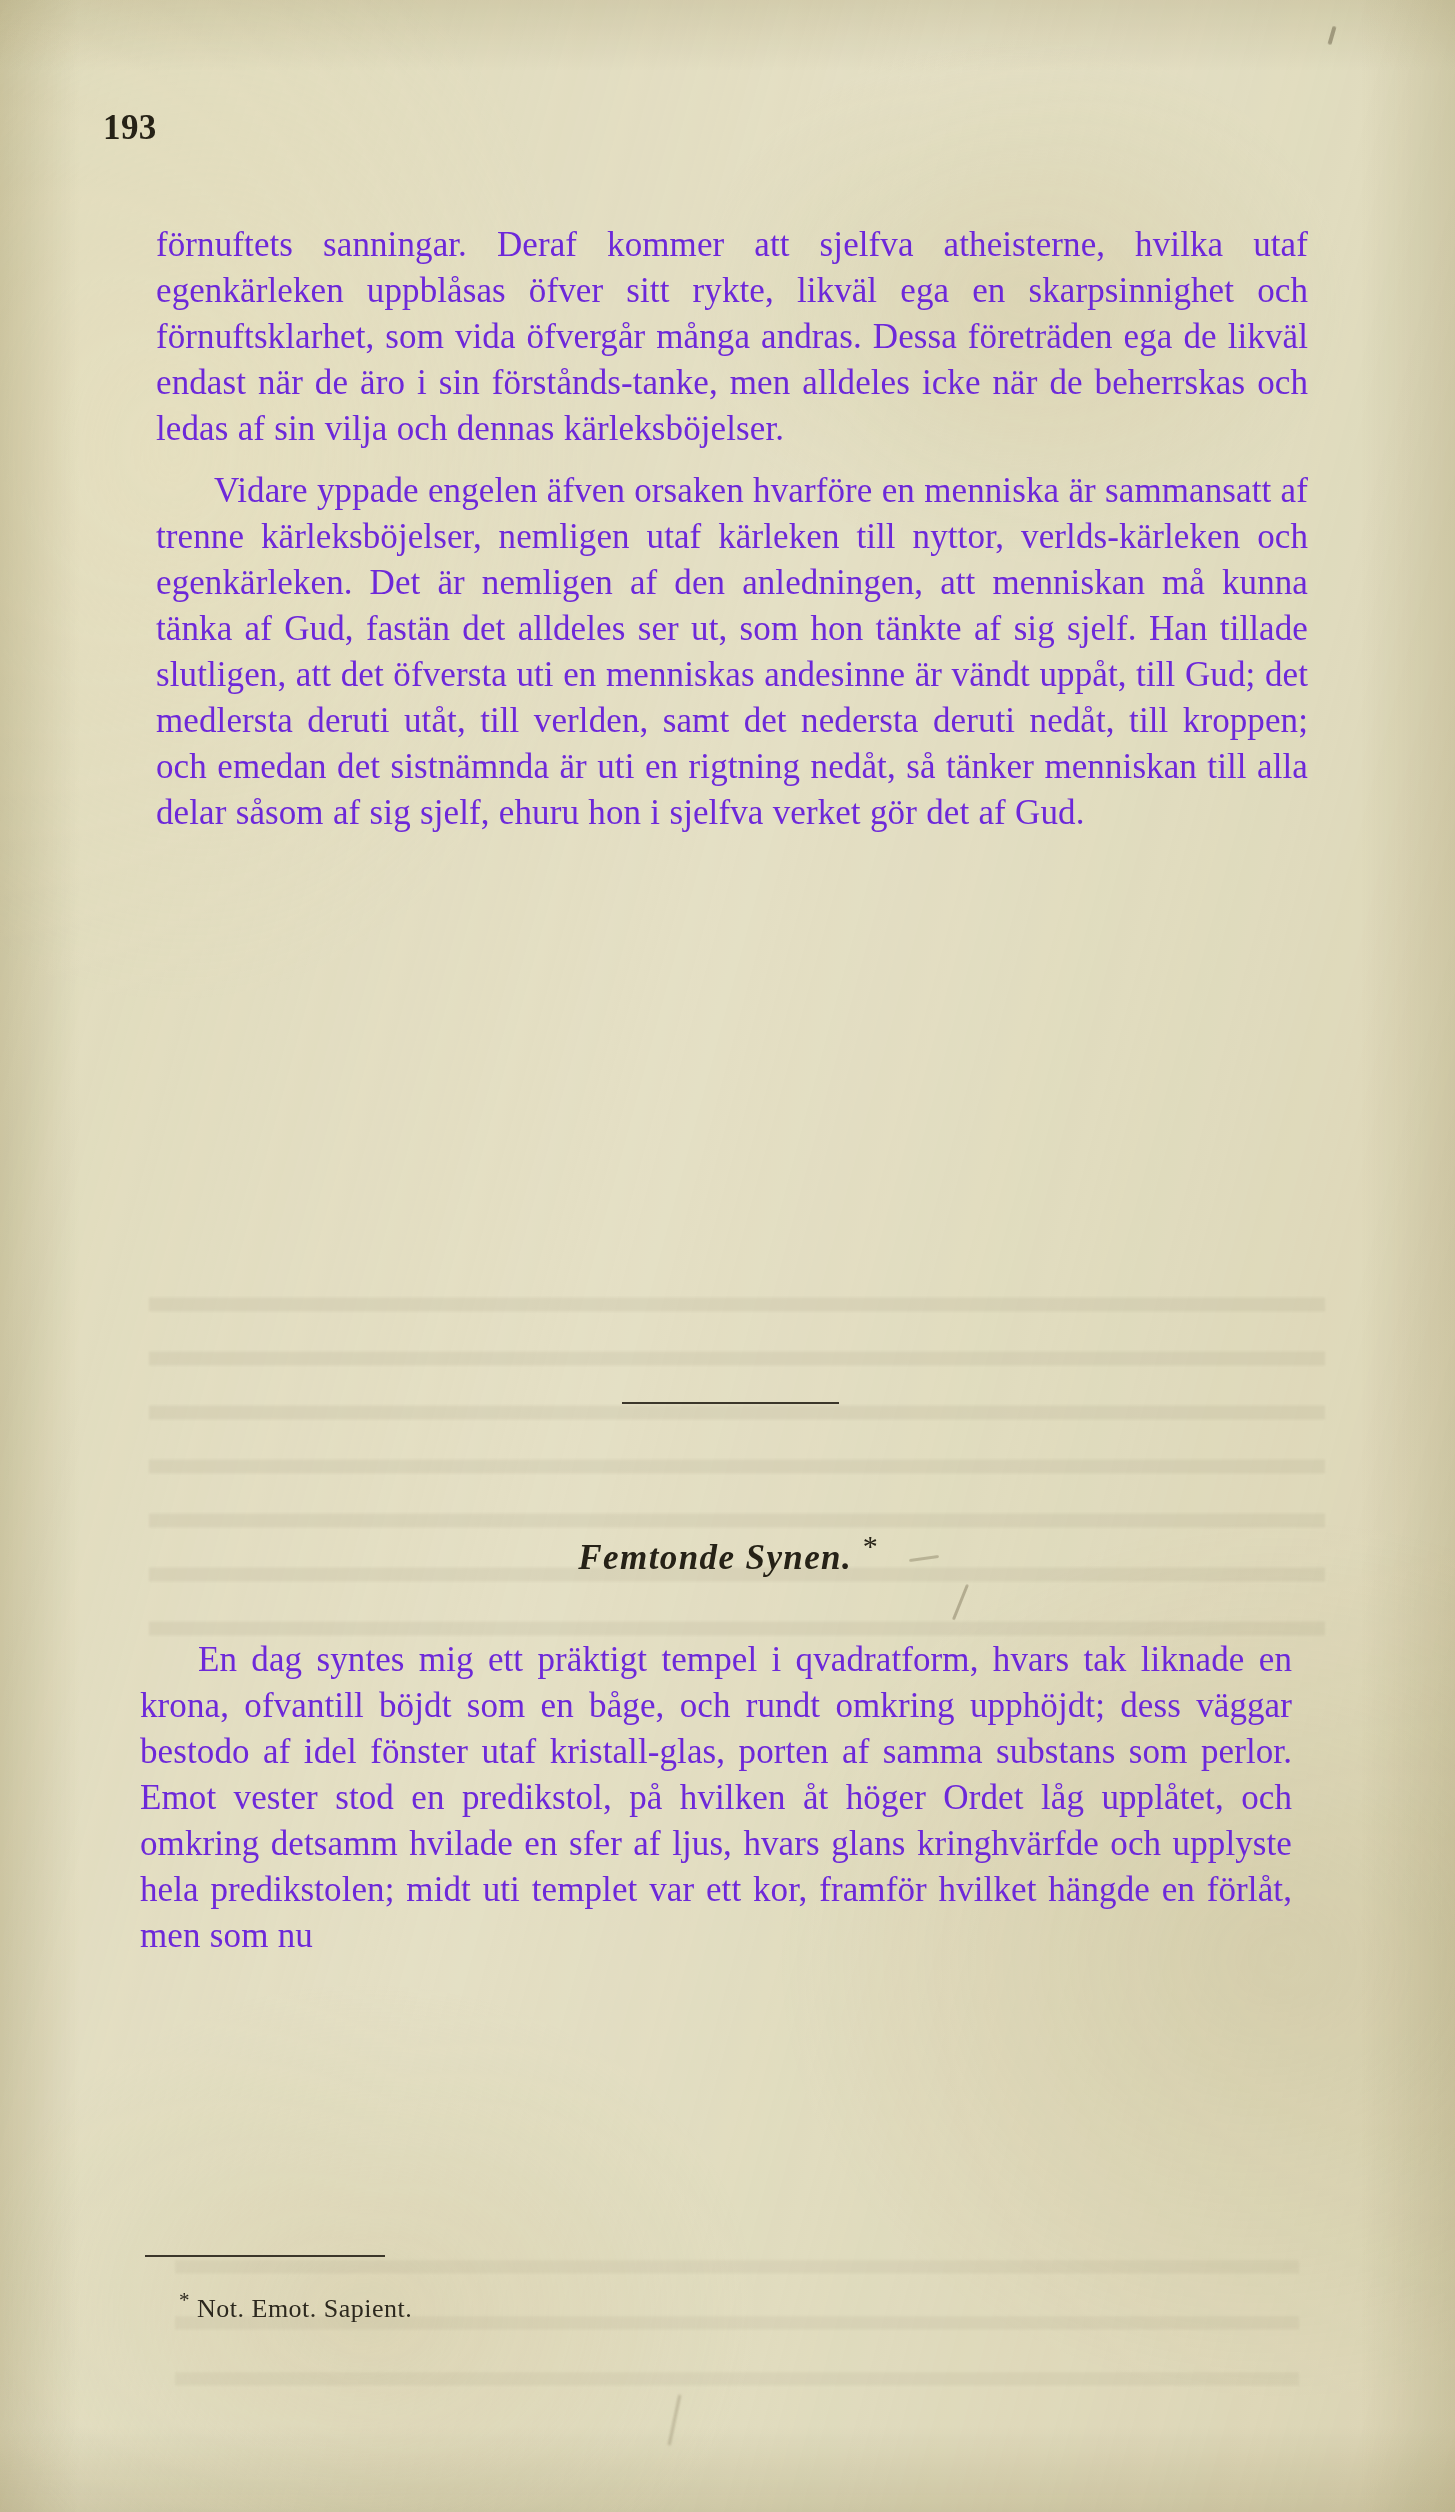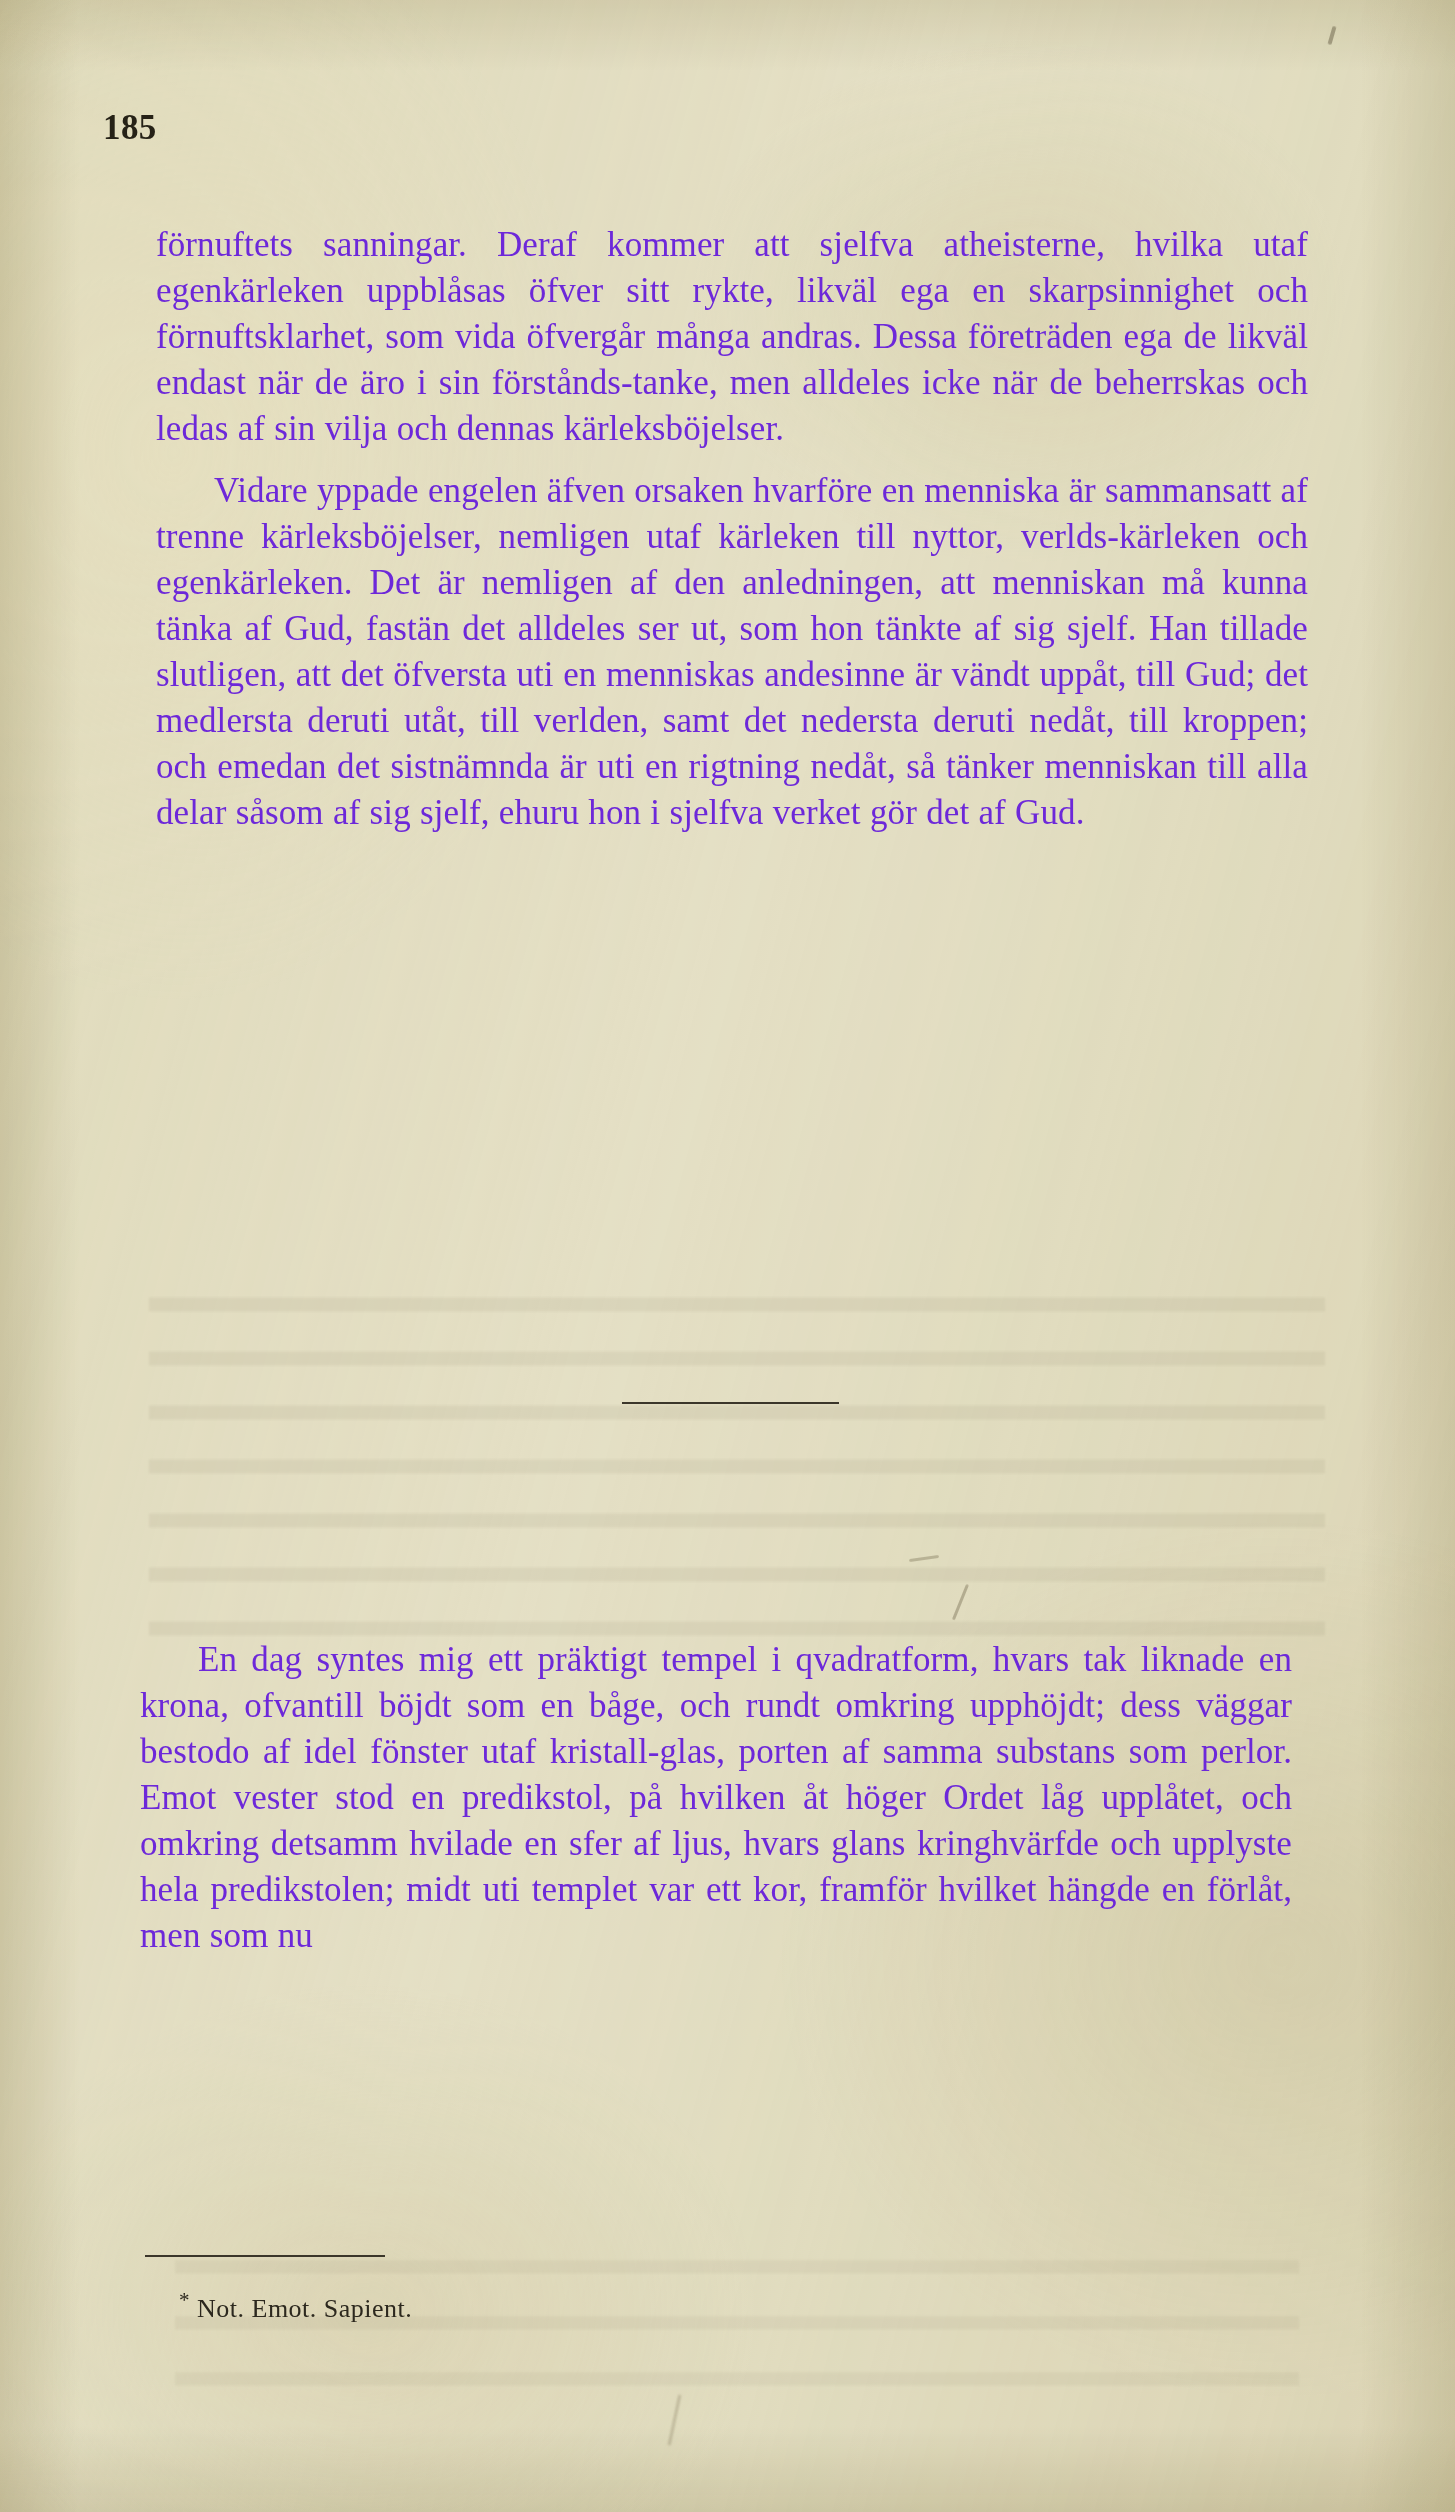--- a/index.html
+++ b/index.html
@@ -217,29 +217,32 @@
 <div class="bleed-through-2"></div>
 <div class="edge-shade"></div>
 
 <div class="page">
 
   <div class="stray-mark-a"></div>
   <div class="stray-mark-c"></div>
   <div class="stray-mark-b"></div>
   <div class="stray-mark-d"></div>
 
-  <div class="page-number">185</div>
+  <div class="page-number">193</div>
 
   <div class="textblock">
     <p class="body">förnuftets sanningar. Deraf kommer att sjelfva atheisterne, hvilka utaf egenkärleken uppblåsas öfver sitt rykte, likväl ega en skarpsinnighet och förnuftsklarhet, som vida öfvergår många andras. Dessa företräden ega de likväl endast när de äro i sin förstånds-tanke, men alldeles icke när de beherrskas och ledas af sin vilja och dennas kärleksböjelser.</p>
     <p class="body indent">Vidare yppade engelen äfven orsaken hvarföre en menniska är sammansatt af trenne kärleksböjelser, nemligen utaf kärleken till nyttor, verlds-kärleken och egenkärleken. Det är nemligen af den anledningen, att menniskan må kunna tänka af Gud, fastän det alldeles ser ut, som hon tänkte af sig sjelf. Han tillade slutligen, att det öfversta uti en menniskas andesinne är vändt uppåt, till Gud; det medlersta deruti utåt, till verlden, samt det nedersta deruti nedåt, till kroppen; och emedan det sistnämnda är uti en rigtning nedåt, så tänker menniskan till alla delar såsom af sig sjelf, ehuru hon i sjelfva verket gör det af Gud.</p>
   </div>
 
   <div class="rule"></div>
 
+  <div class="section-heading">
+    <span>Femtonde Synen.</span><span class="fn-mark">*</span>
+  </div>
 
   <div class="textblock-2">
     <p class="body indent">En dag syntes mig ett präktigt tempel i qvadratform, hvars tak liknade en krona, ofvantill böjdt som en båge, och rundt omkring upphöjdt; dess väggar bestodo af idel fönster utaf kristall-glas, porten af samma substans som perlor. Emot vester stod en predikstol, på hvilken åt höger Ordet låg upplåtet, och omkring detsamm hvilade en sfer af ljus, hvars glans kringhvärfde och upplyste hela predikstolen; midt uti templet var ett kor, framför hvilket hängde en förlåt, men som nu</p>
   </div>
 
   <div class="footnote-rule"></div>
 
   <div class="footnote">
     <span class="fn-mark">*</span><span>Not. Emot. Sapient.</span>
   </div>

